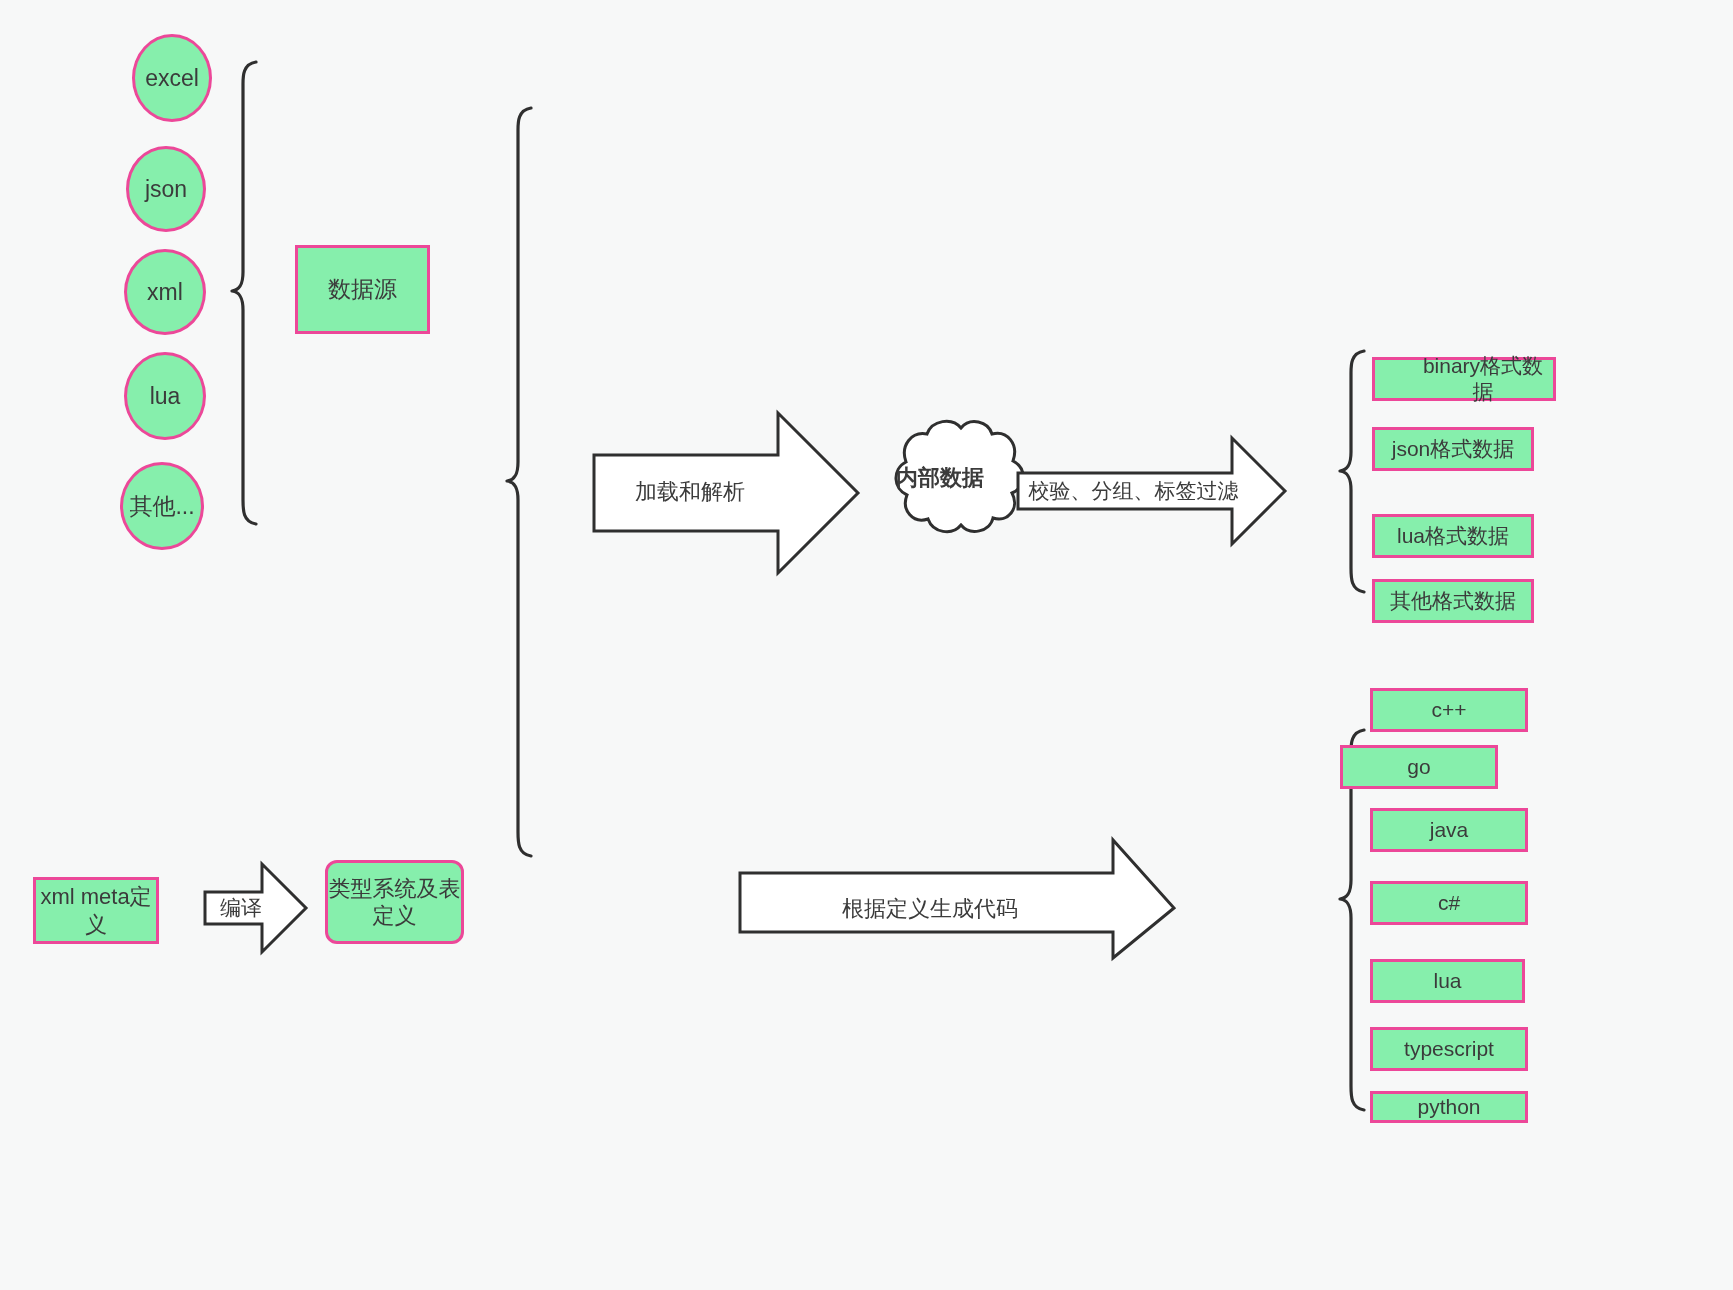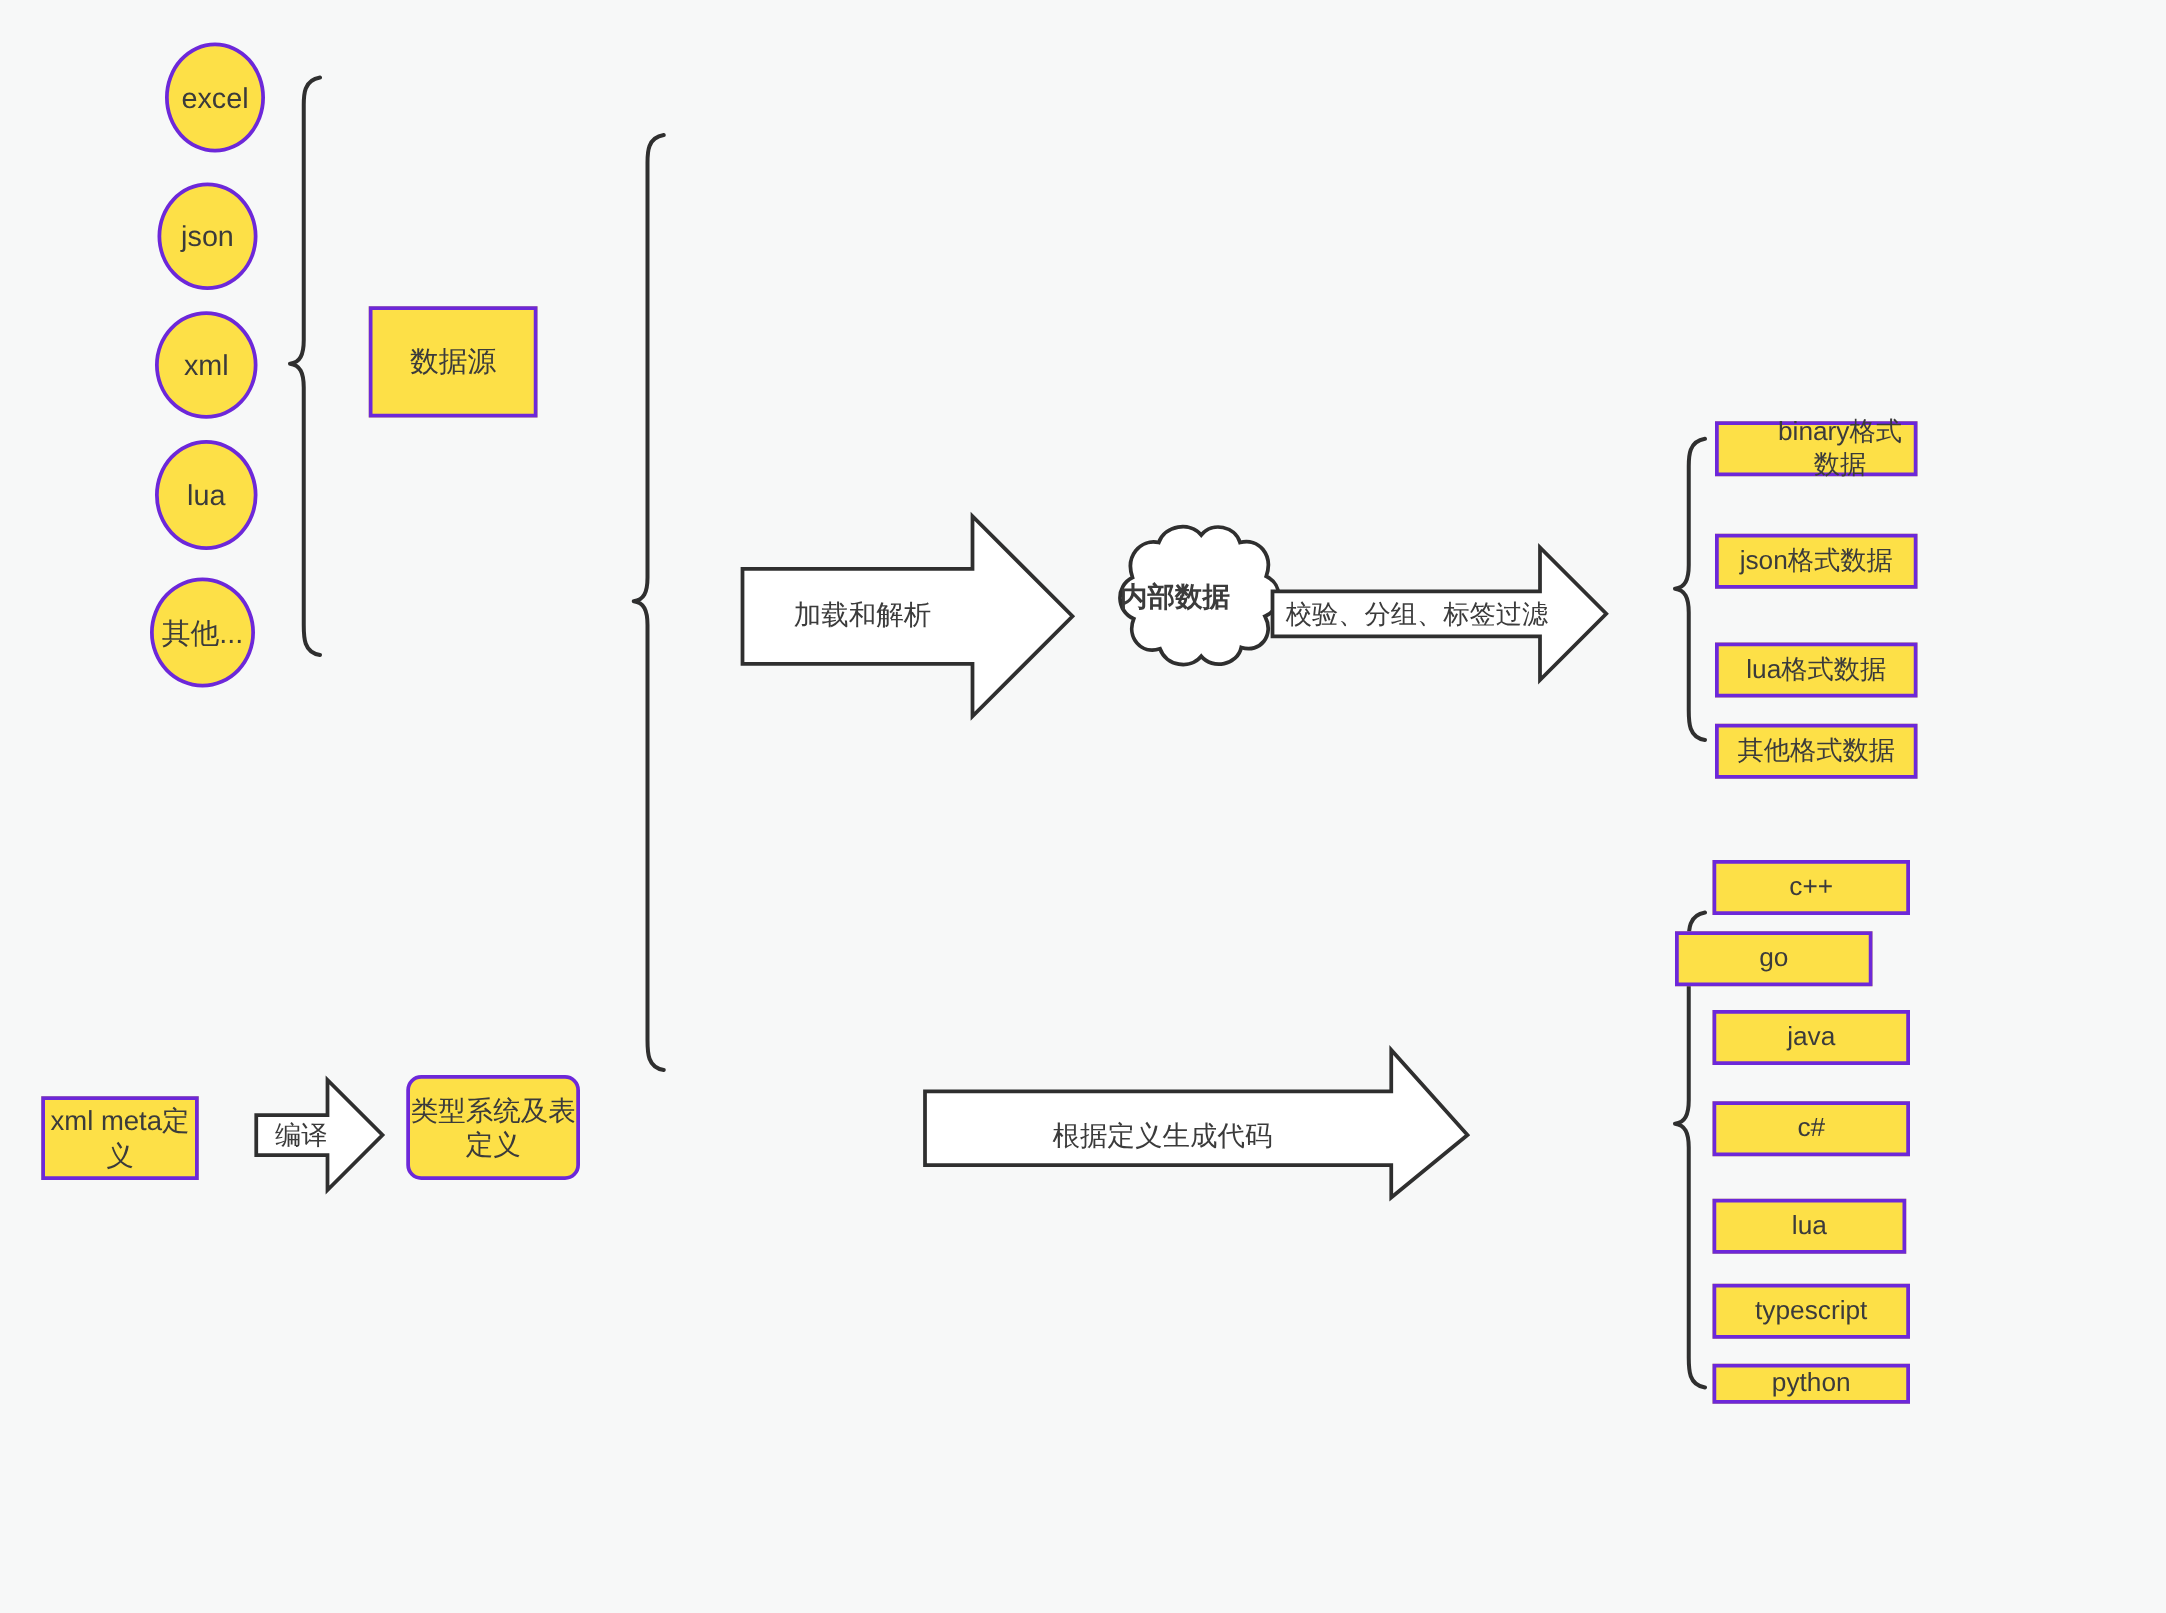--- a/index.html
+++ b/index.html
@@ -21,22 +21,22 @@
     width: 1733px;
     height: 1290px;
   }
   .node {
     position: absolute;
     box-sizing: border-box;
     display: flex;
     align-items: center;
     justify-content: center;
     text-align: center;
-    background: #fde047;
-    border: 3px solid #6d28d9;
+    background: #86efac;
+    border: 3px solid #ec4899;
     color: #3b3b3b;
     line-height: 1.25;
   }
   .ellipse {
     border-radius: 50%;
     border-width: 3px;
   }
   .rect { border-radius: 0; }
   .rrect { border-radius: 12px; }
   .label-plain {
@@ -167,21 +167,21 @@
 <div class="node rect fs22" style="left:33px; top:877px; width:126px; height:67px; white-space:pre-line;">
   <span>xml meta定
 义</span>
 </div>
 
 <div class="node rrect fs22" style="left:325px; top:860px; width:139px; height:84px; white-space:pre-line;">
   <span>类型系统及表
 定义</span>
 </div>
 
-<div class="node rect fs21" style="left:1372px; top:337px; width:162px; height:44px;padding-left:38px;">
+<div class="node rect fs21" style="left:1372px; top:357px; width:184px; height:44px;padding-left:38px;">
   <span>binary格式数据</span>
 </div>
 
 <div class="node rect fs21" style="left:1372px; top:427px; width:162px; height:44px;">
   <span>json格式数据</span>
 </div>
 
 <div class="node rect fs21" style="left:1372px; top:514px; width:162px; height:44px;">
   <span>lua格式数据</span>
 </div>

